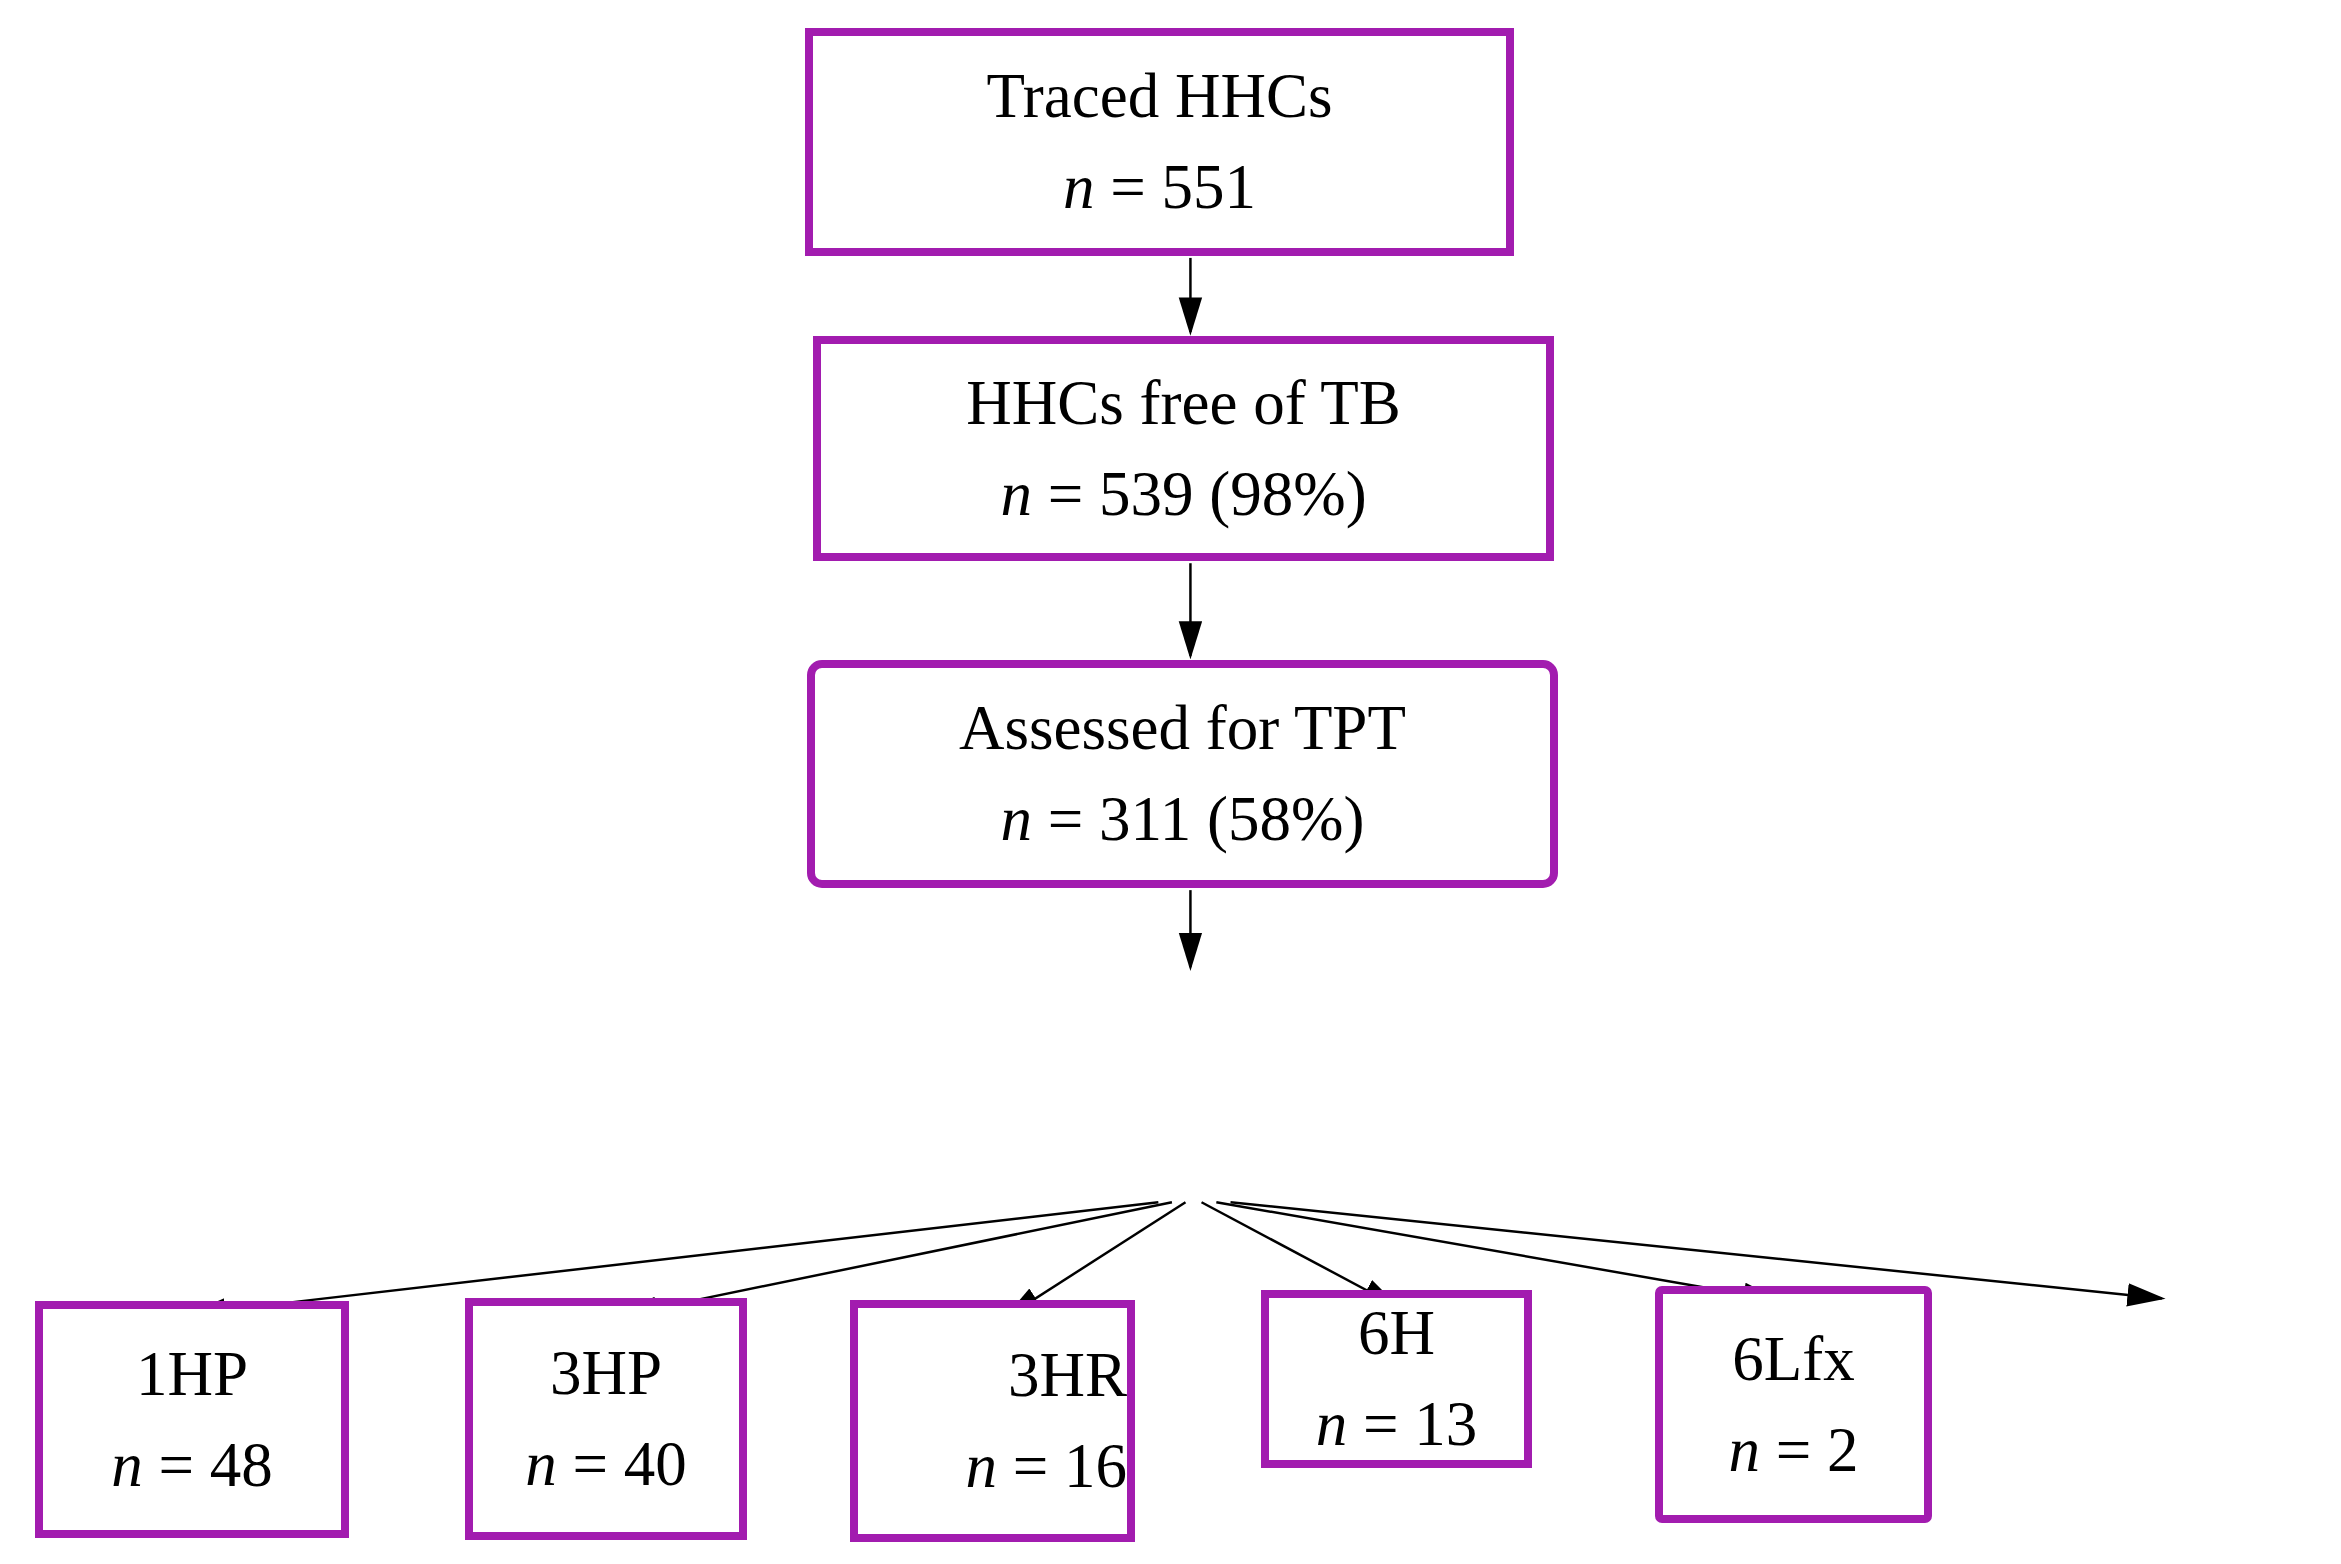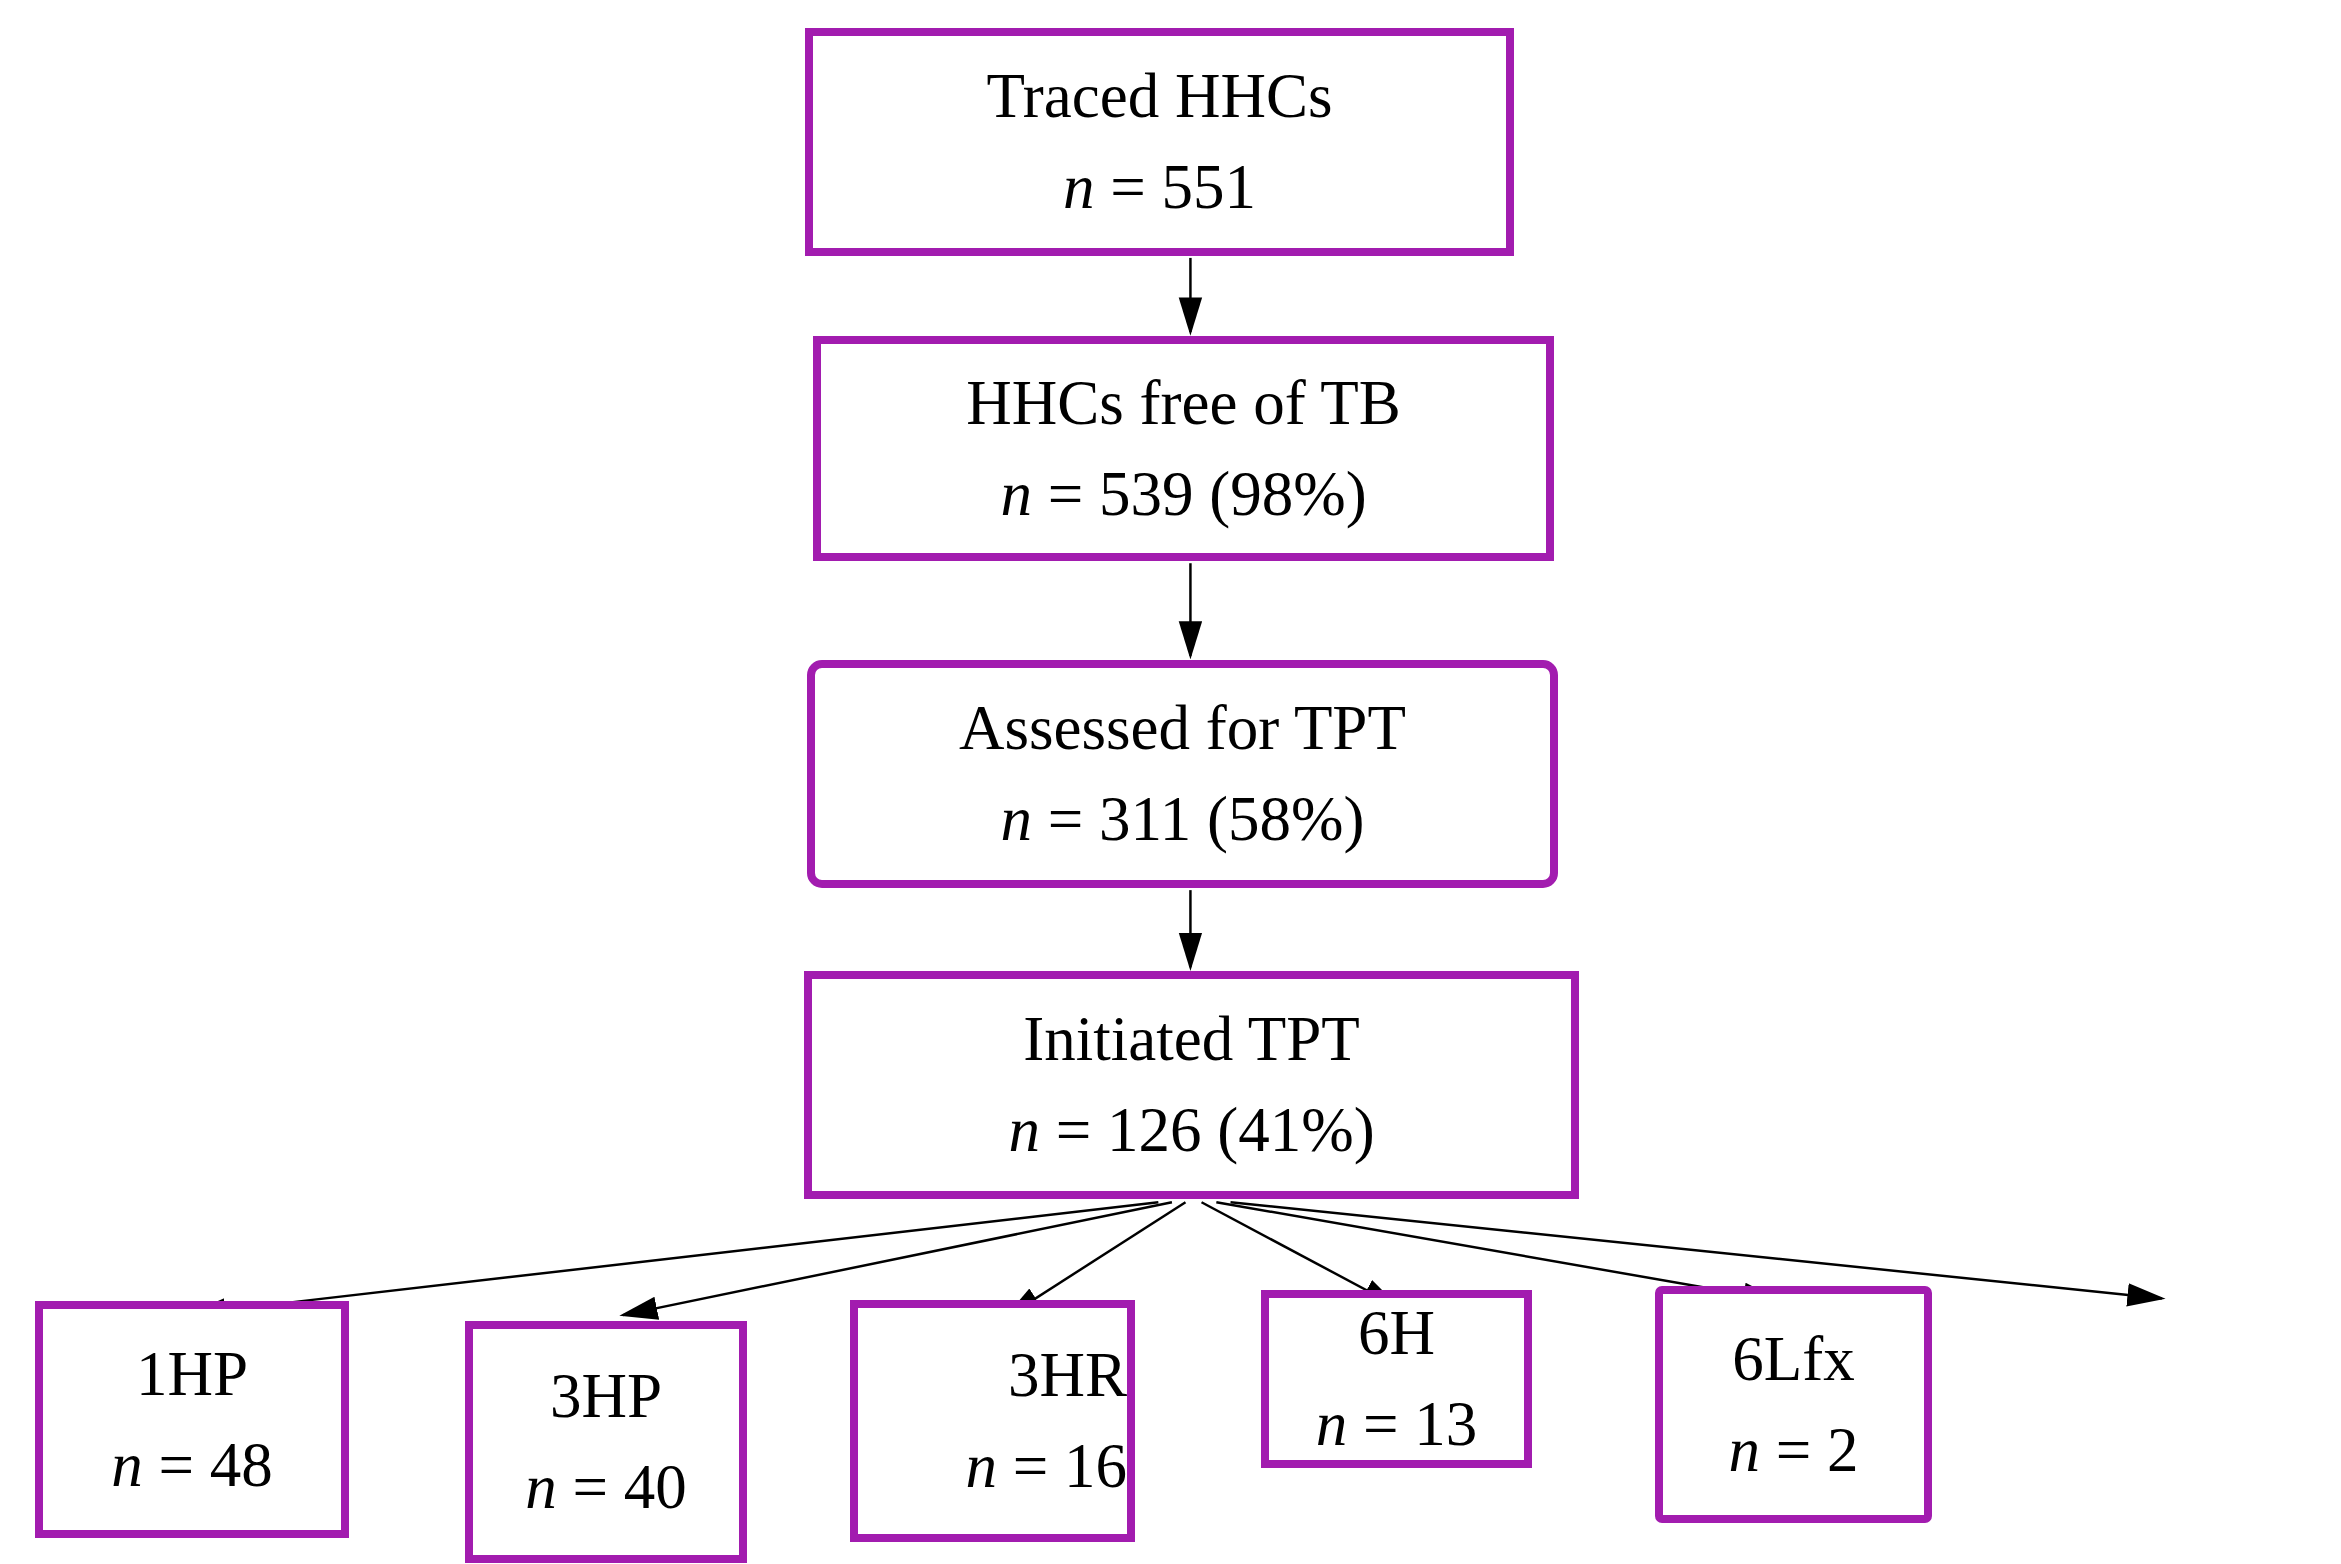--- a/index.html
+++ b/index.html
@@ -39,21 +39,21 @@
   .n-rest {
     white-space: pre;
   }
   
   #step-0 { left: 805px; top:   28px; width: 709px; height: 228px; }
   #step-1 { left: 813px; top:  336px; width: 741px; height: 225px; }
   #step-2 { left: 807px; top: 660px; width: 751px; height: 228px; border-radius: 15px; }
   #step-3 { left: 804px; top: 971px; width: 775px; height: 228px; }
   
   #reg-0 { left:   35px; top: 1301px; width: 314px; height: 237px; }
-  #reg-1 { left:  465px; top: 1298px; width: 282px; height: 242px; margin-top: 23px; }
+  #reg-1 { left:  465px; top: 1298px; width: 282px; height: 242px; }
   #reg-2 { left: 850px; top: 1300px; width: 285px; height: 242px; align-items: flex-end; }
   #reg-3 { left: 1261px; top: 1290px; width: 271px; height: 178px; }
   #reg-4 { left: 1655px; top: 1286px; width: 277px; height: 237px; border-radius: 7px; }
   #reg-5 { left: 2027px; top: 1286px; width: 303px; height: 237px; }
   #arrow-layer {
     position: absolute;
     left: 0; top: 0;
     width: 2342px;
     height: 1565px;
     pointer-events: none;
@@ -95,24 +95,20 @@
   <div class="box" id="step-1">
     <div class="line1">HHCs free of TB</div>
     <div class="line2"><span class="n-var">n</span><span class="n-rest"> = 539 (98%)</span></div>
   </div>
 
   <div class="box" id="step-2">
     <div class="line1">Assessed for TPT</div>
     <div class="line2"><span class="n-var">n</span><span class="n-rest"> = 311 (58%)</span></div>
   </div>
 
-  <div class="box" id="step-3">
-    <div class="line1">Initiated TPT</div>
-    <div class="line2"><span class="n-var">n</span><span class="n-rest"> = 126 (41%)</span></div>
-  </div>
 
   <div class="box" id="reg-0">
     <div class="line1">1HP</div>
     <div class="line2"><span class="n-var">n</span><span class="n-rest"> = 48</span></div>
   </div>
 
   <div class="box" id="reg-1">
     <div class="line1">3HP</div>
     <div class="line2"><span class="n-var">n</span><span class="n-rest"> = 40</span></div>
   </div>

